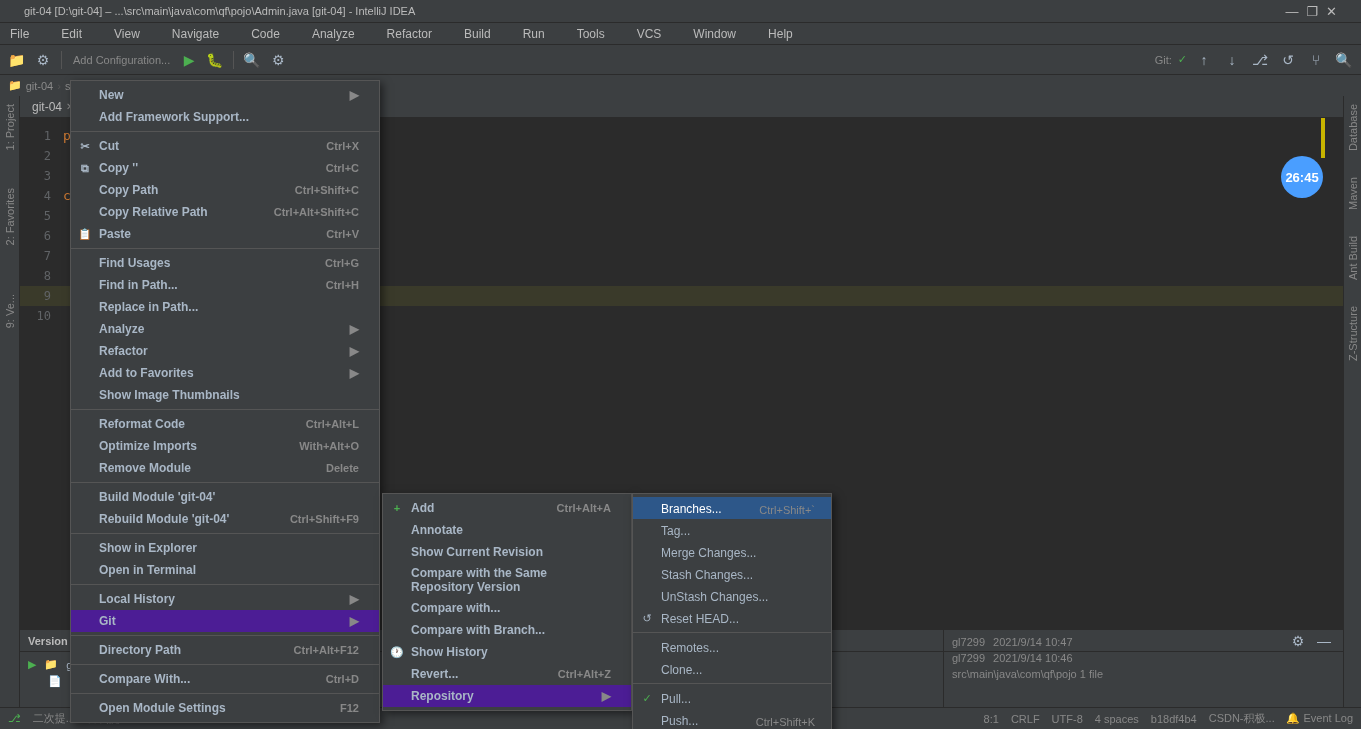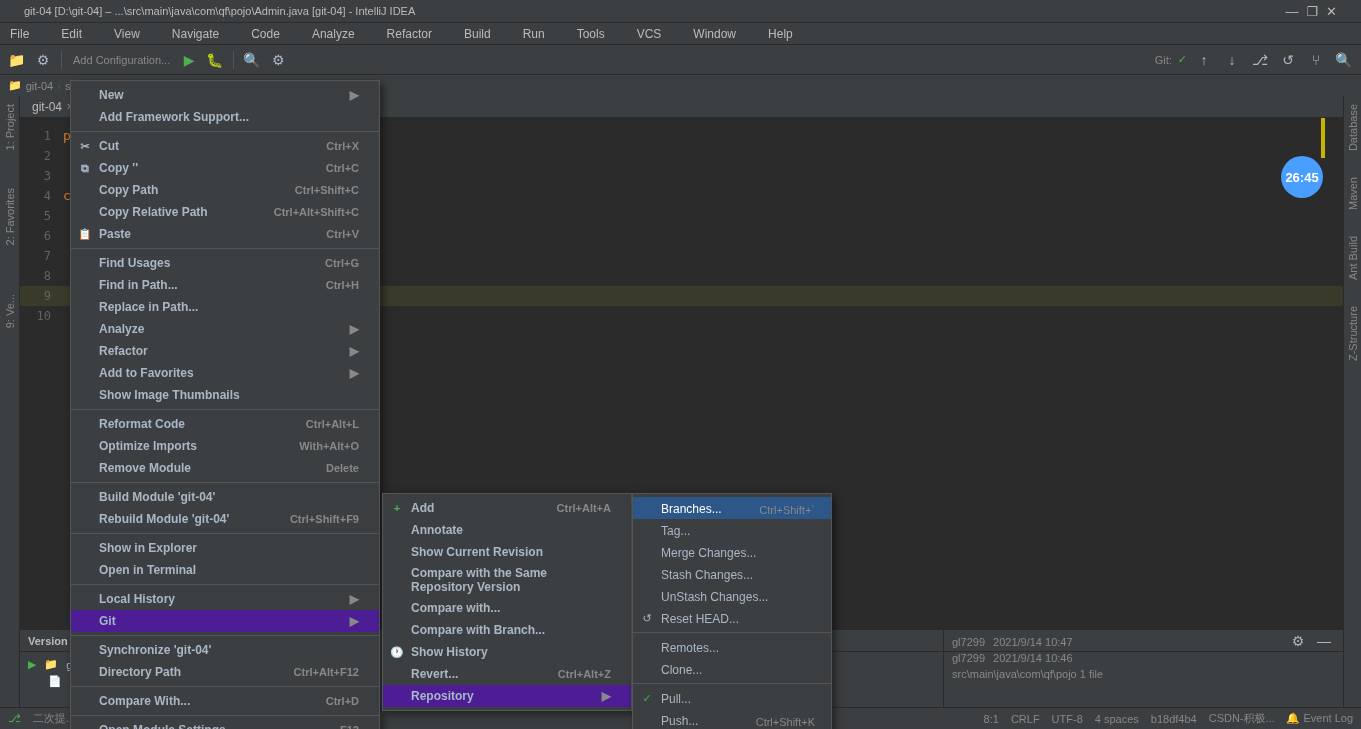--- a/index.html
+++ b/index.html
@@ -579,23 +579,20 @@
   <div class="ctx-item">
     <span>Local History</span>
     <span class="arrow">▶</span>
   </div>
   <div class="ctx-item highlighted">
     <span>Git</span>
     <span class="arrow">▶</span>
   </div>
   <div class="ctx-separator"></div>
   <div class="ctx-item">
-    <span>Synchronize 'git-04'</span>
-  </div>
-  <div class="ctx-item">
     <span>Directory Path</span>
     <span class="shortcut">Ctrl+Alt+F12</span>
   </div>
   <div class="ctx-separator"></div>
   <div class="ctx-item">
     <span>Compare With...</span>
     <span class="shortcut">Ctrl+D</span>
   </div>
   <div class="ctx-separator"></div>
   <div class="ctx-item">

